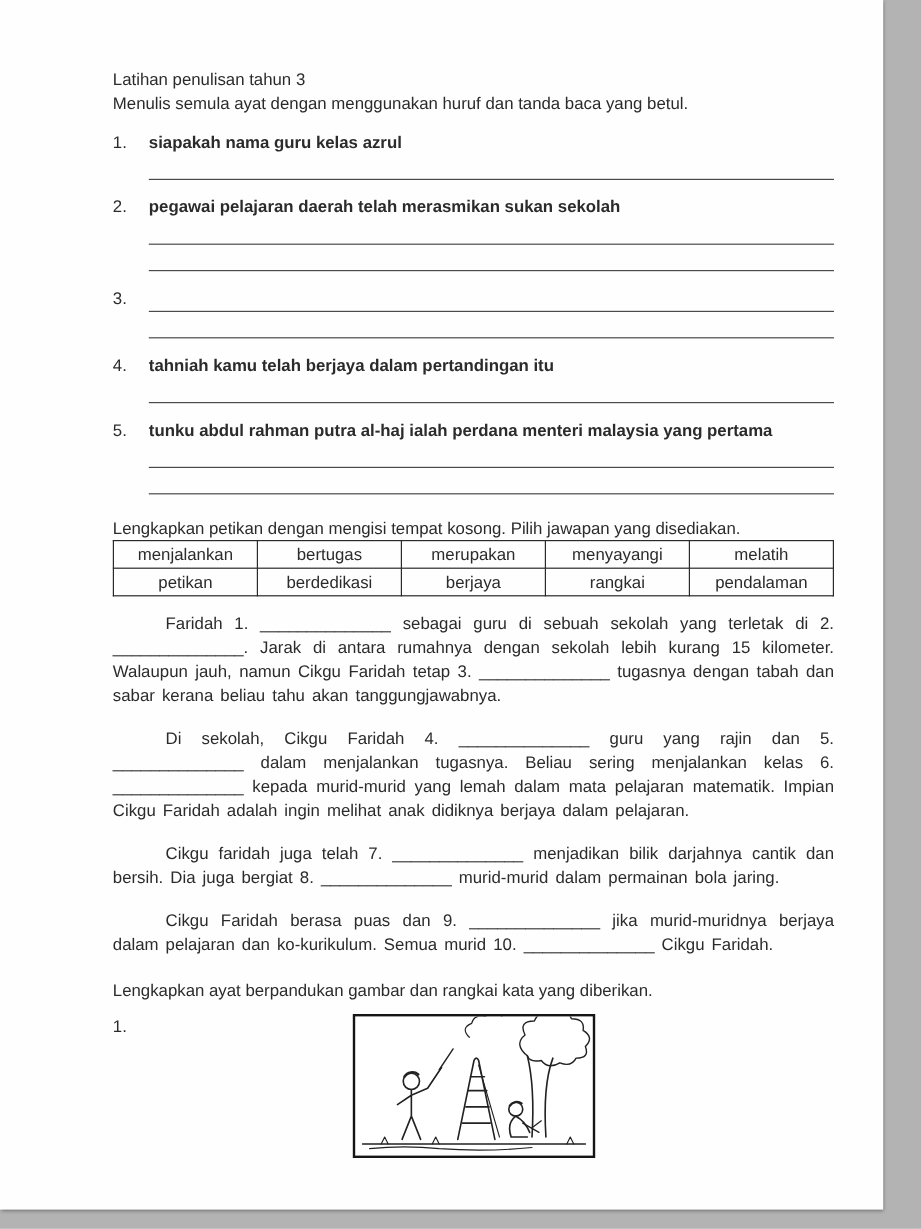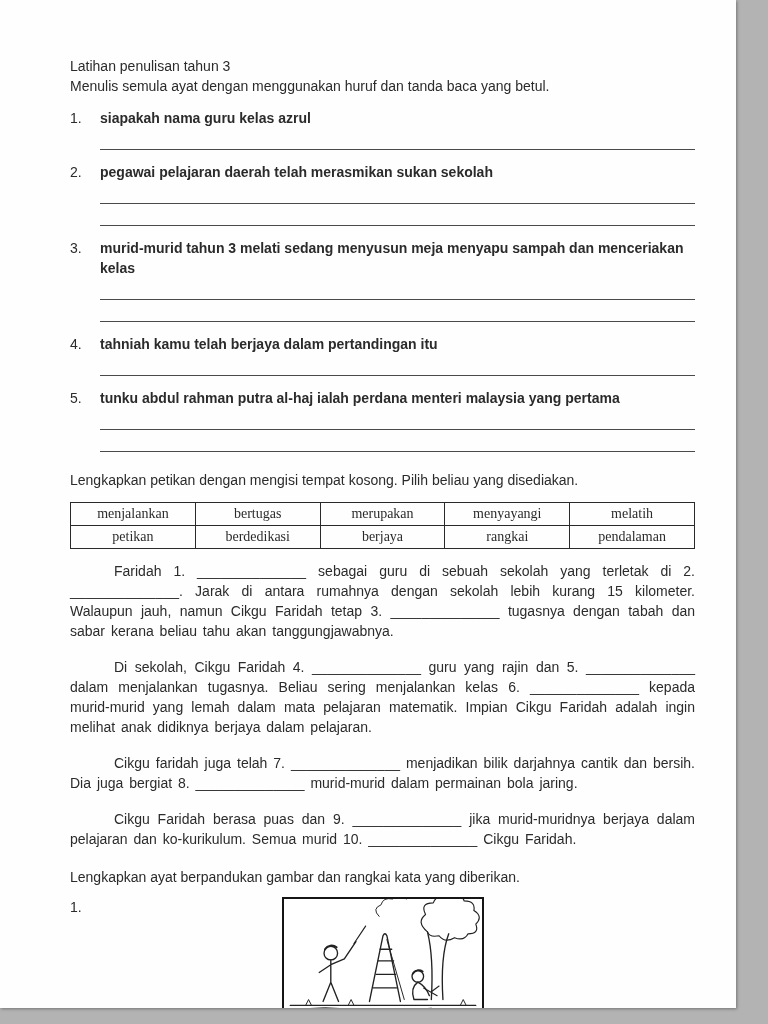--- a/index.html
+++ b/index.html
@@ -10,37 +10,38 @@
     font-family: "Liberation Sans", sans-serif;
     position: relative;
   }
   .page {
     position: absolute; top: 0; left: 0;
     width: 736px; height: 1008px;
     background: #fefefe;
     color: #2b2b2b;
     overflow: hidden;
     box-shadow: 1px 1px 3px rgba(0,0,0,0.35);
+    padding-left: 24px;
   }
   .content {
     padding: 56px 41px 0 70px;
     font-size: 14px;
     line-height: 20px;
   }
   .title, .subtitle { white-space: nowrap; }
   
   .item { display: flex; margin-top: 12px; }
   .item .num { flex: 0 0 30px; }
   .item .body { flex: 1; min-width: 0; font-weight: bold; }
   .answer-line { height: 22px; border-bottom: 1.3px solid #4a4a4a; }
   
   .cloze-instruction { margin-top: 18px; }
   table.word-bank {
     width: 100%; table-layout: fixed;
-    border-collapse: collapse; margin-top: 12px; font-family: Liberation Serif, serif;
+    border-collapse: collapse; 
   }
   table.word-bank td {
     border: 1.4px solid #2a2a2a;
     text-align: center;
     padding: 1px 2px;
     height: 22px;
     font-size: 14px;
   }
   .cloze p {
     text-align: justify;
@@ -85,21 +86,20 @@
         <div class="body">
           <div>pegawai pelajaran daerah telah merasmikan sukan sekolah</div>
           <div class="answer-line"></div>
           <div class="answer-line"></div>
         </div>
       </div>
 
       <div class="item">
         <div class="num">3.</div>
         <div class="body">
-          <div>murid-murid tahun 3 melati sedang menyusun meja menyapu sampah dan menceriakan kelas</div>
           <div class="answer-line"></div>
           <div class="answer-line"></div>
         </div>
       </div>
 
       <div class="item">
         <div class="num">4.</div>
         <div class="body">
           <div>tahniah kamu telah berjaya dalam pertandingan itu</div>
           <div class="answer-line"></div>
@@ -111,21 +111,21 @@
         <div class="body">
           <div>tunku abdul rahman putra al-haj ialah perdana menteri malaysia yang pertama</div>
           <div class="answer-line"></div>
           <div class="answer-line"></div>
         </div>
       </div>
 
     </div>
 
     <div class="cloze">
-      <div class="cloze-instruction">Lengkapkan petikan dengan mengisi tempat kosong. Pilih beliau yang disediakan.</div>
+      <div class="cloze-instruction">Lengkapkan petikan dengan mengisi tempat kosong. Pilih jawapan yang disediakan.</div>
 
       <table class="word-bank">
         <tbody>
             <tr>
           <td>menjalankan</td>
           <td>bertugas</td>
           <td>merupakan</td>
           <td>menyayangi</td>
           <td>melatih</td>
         </tr>

